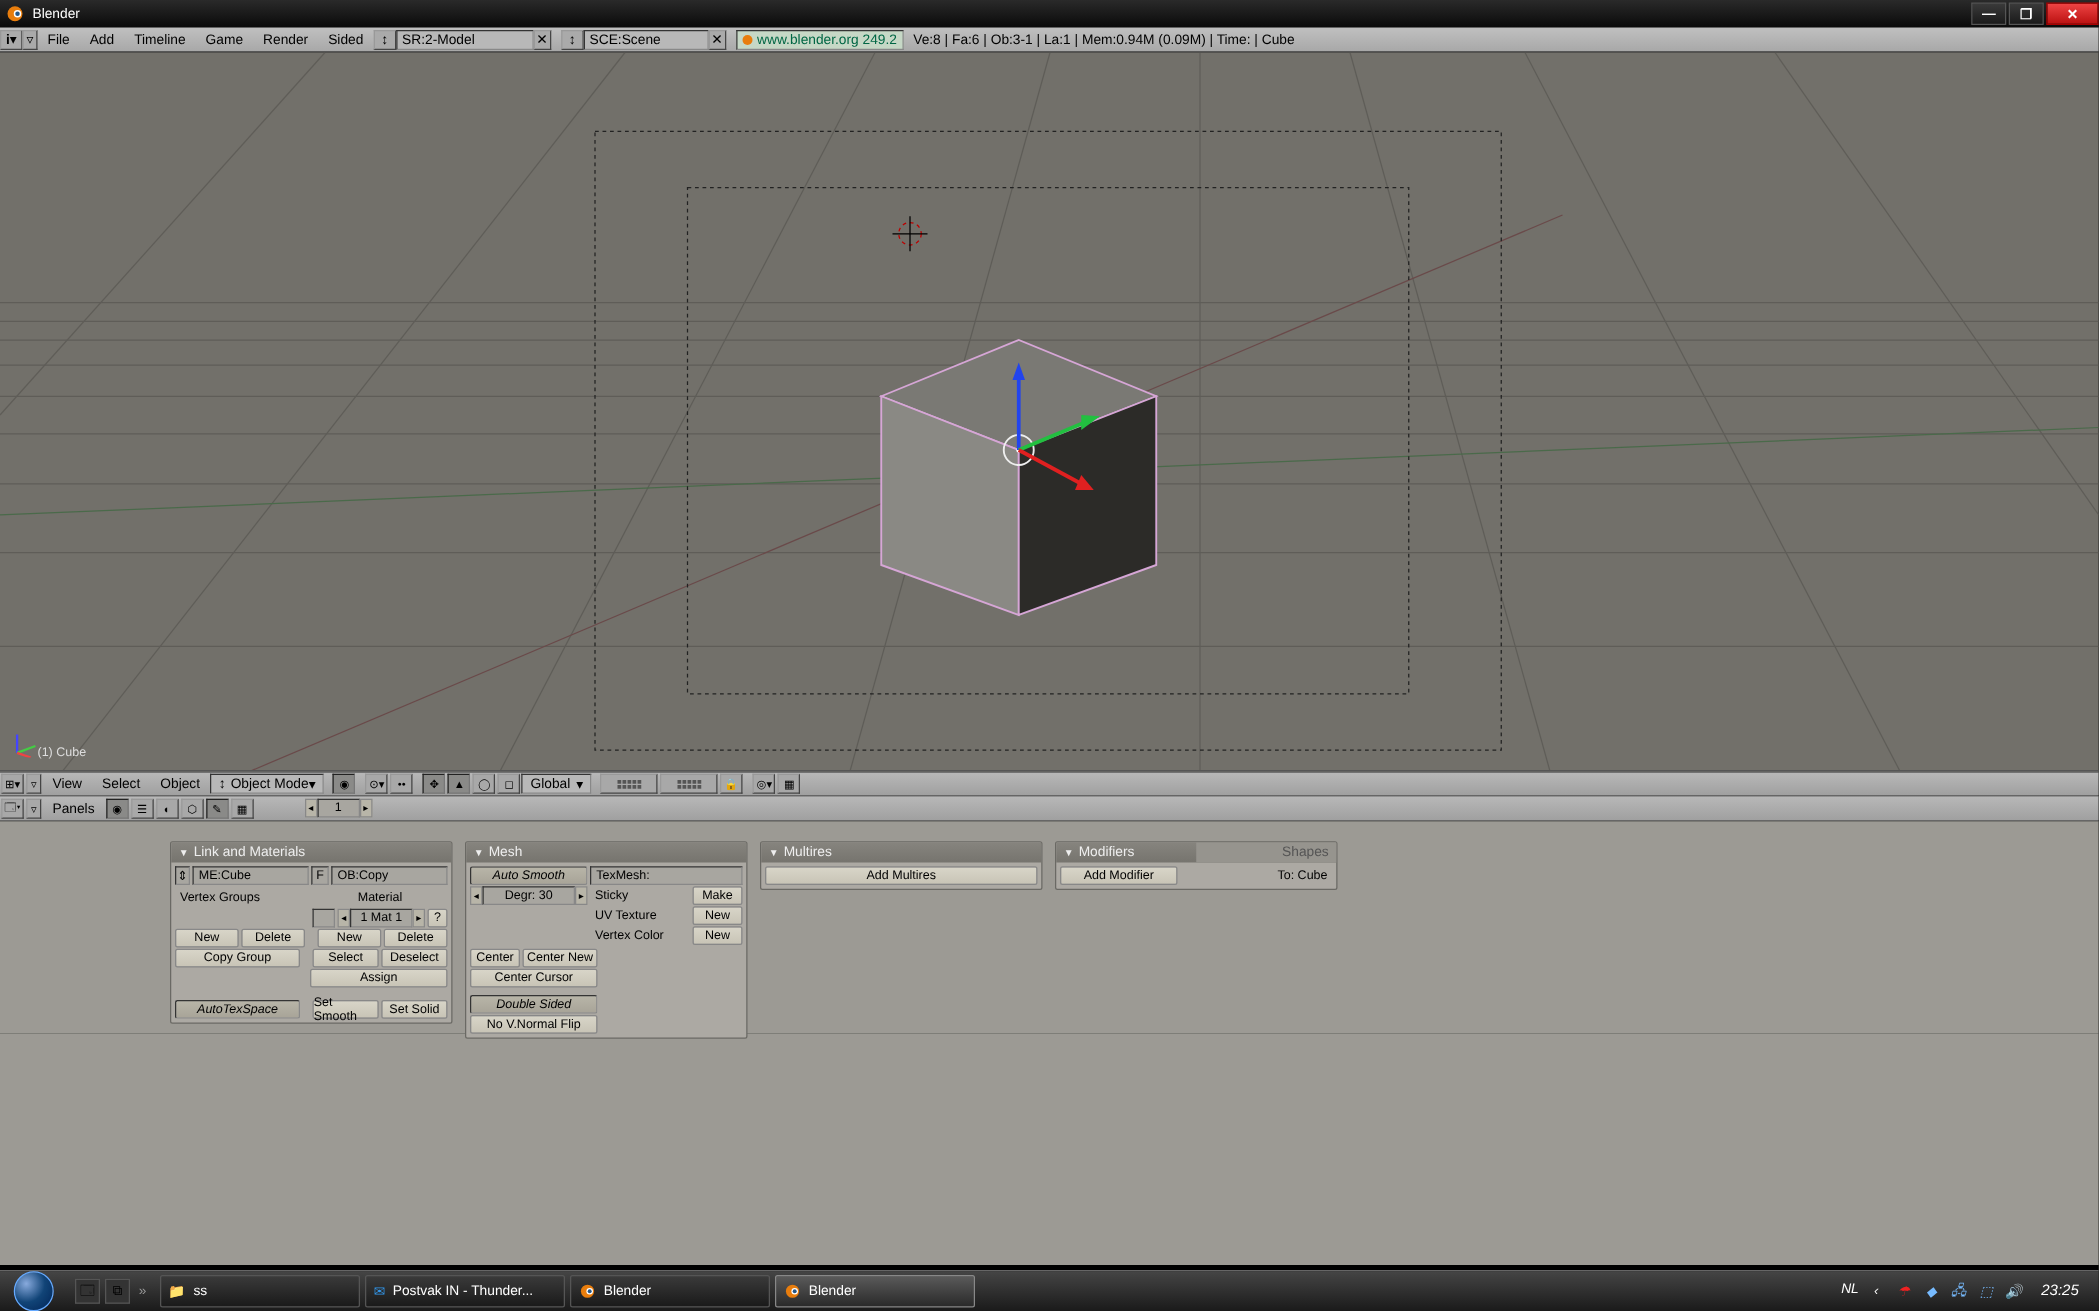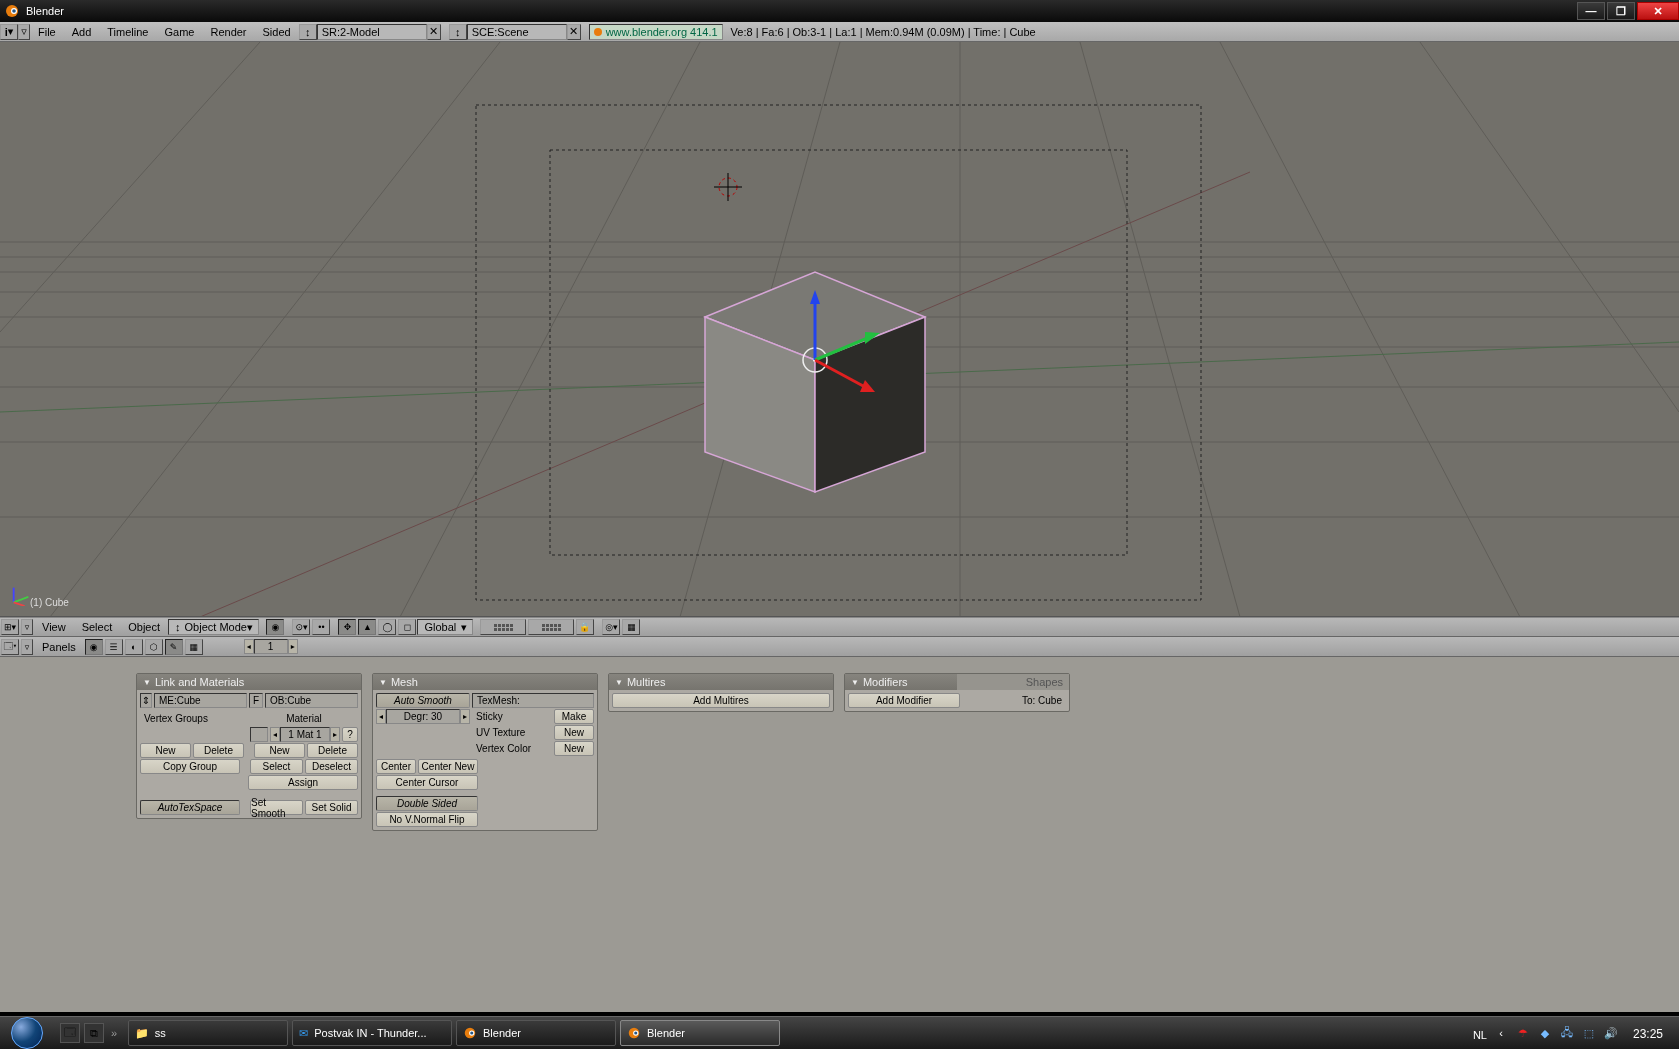--- a/index.html
+++ b/index.html
@@ -53,21 +53,21 @@
 .pspinner .arr { width:10px; height:15px; background:#b8b5a8; border:1px solid #888; display:flex; align-items:center; justify-content:center; font-size:8px; }
 
 
 .taskbar { position:absolute; bottom:0; left:0; right:0; height:33px; background:linear-gradient(to bottom,#454545,#1a1a1a); display:flex; align-items:center; border-top:1px solid #666; }
 .startbtn { width:54px; height:33px; display:flex; align-items:center; justify-content:center; }
 .startorb { width:32px; height:32px; border-radius:50%; background:radial-gradient(circle at 30% 30%,#8ad,#147,#025); border:1px solid #6af; position:relative; }
 .qlaunch { display:flex; gap:4px; padding:0 6px; }
 .qlbtn { width:20px; height:20px; background:#333; border:1px solid #555; display:flex; align-items:center; justify-content:center; }
 .taskbtn { height:26px; min-width:160px; max-width:162px; background:linear-gradient(to bottom,#3a3a3a,#1a1a1a); border:1px solid #555; border-radius:2px; margin:0 2px; display:flex; align-items:center; padding:0 6px; color:#fff; gap:6px; font-size:11px; }
 .taskbtn.active { background:linear-gradient(to bottom,#5a5a5a,#2a2a2a); border-color:#888; }
-.tray { margin-left:auto; display:flex; align-items:flex-end; gap:6px; padding:0 8px; color:#fff; }
+.tray { margin-left:auto; display:flex; align-items:flex-start; gap:6px; padding:0 8px; color:#fff;font-style:italic; }
 .trayicon { width:16px; height:16px; display:flex; align-items:center; justify-content:center; font-size:11px; }
 .clock { color:#fff; font-size:12px; padding:0 8px; }
 
 svg { display:block; }
 </style>
 </head>
 <body>
 
 <div class="titlebar">
   <svg class="logo" viewBox="0 0 16 16">
@@ -94,21 +94,21 @@
   <div class="dropdown-icon">↕</div>
   <div class="hfield" style="min-width:110px">SR:2-Model</div>
   <div class="hfield xbtn">✕</div>
   <div style="width:8px"></div>
   <div class="dropdown-icon">↕</div>
   <div class="hfield" style="min-width:100px">SCE:Scene</div>
   <div class="hfield xbtn">✕</div>
   <div style="width:8px"></div>
   <a class="link">
       <span style="width:8px;height:8px;background:#e87d0d;border-radius:50%;margin-right:4px"></span>
-      <span>www.blender.org 414.1</span>
+      <span>www.blender.org 249.2</span>
     </a>
   <span class="statsbar">Ve:8 | Fa:6 | Ob:3-1 | La:1 | Mem:0.94M (0.09M) | Time: | Cube</span>
 </div>
 
 <div class="viewport">
   <svg width="1679" height="575">
 
     <g stroke="#5f5d58" stroke-width="1">
       <line x1="0" y1="230" x2="1679" y2="230"></line>
       <line x1="0" y1="250" x2="1679" y2="250"></line>
@@ -255,21 +255,21 @@
   <div class="panel" style="width:226px">
     <div class="panel-hdr">
         <span class="tri">▼</span>
         <span>Link and Materials</span>
       </div>
     <div class="panel-body">
       <div class="prow">
         <div class="pinput" style="width:12px;justify-content:center">⇕</div>
         <div class="pinput" style="flex:1">ME:Cube</div>
         <div class="pinput" style="width:14px;justify-content:center">F</div>
-        <div class="pinput" style="flex:1">OB:Cube</div>
+        <div class="pinput" style="flex:1">OB:Copy</div>
       </div>
       <div class="prow" style="margin-top:2px">
         <div class="plabel" style="flex:1">Vertex Groups</div>
         <div class="plabel" style="flex:1;text-align:center">Material</div>
       </div>
       <div class="prow" style="justify-content:flex-end">
         <div style="width:106px"></div>
         <div class="pinput" style="width:18px"></div>
         <div class="pspinner">
           <div class="arr">◂</div>
@@ -364,21 +364,21 @@
   <div class="panel" style="width:226px">
     <div class="panel-hdr" style="padding:0">
       <div style="flex:1;padding:2px 6px;display:flex;align-items:center">
           <span class="tri">▼</span>
           <span>Modifiers</span>
         </div>
       <div style="flex:1;padding:2px 6px;background:#96948e;color:#555;text-align:right">Shapes</div>
     </div>
     <div class="panel-body">
       <div class="prow">
-        <div class="pbtn" style="width:112px">Add Modifier</div>
+        <div class="pbtn" style="width:94px">Add Modifier</div>
         <div class="plabel" style="flex:1;text-align:right">To: Cube</div>
       </div>
     </div>
   </div>
 
 </div>
 
 <div style="height:185px;background:#9c9a94"></div>
 
 <div class="taskbar">

